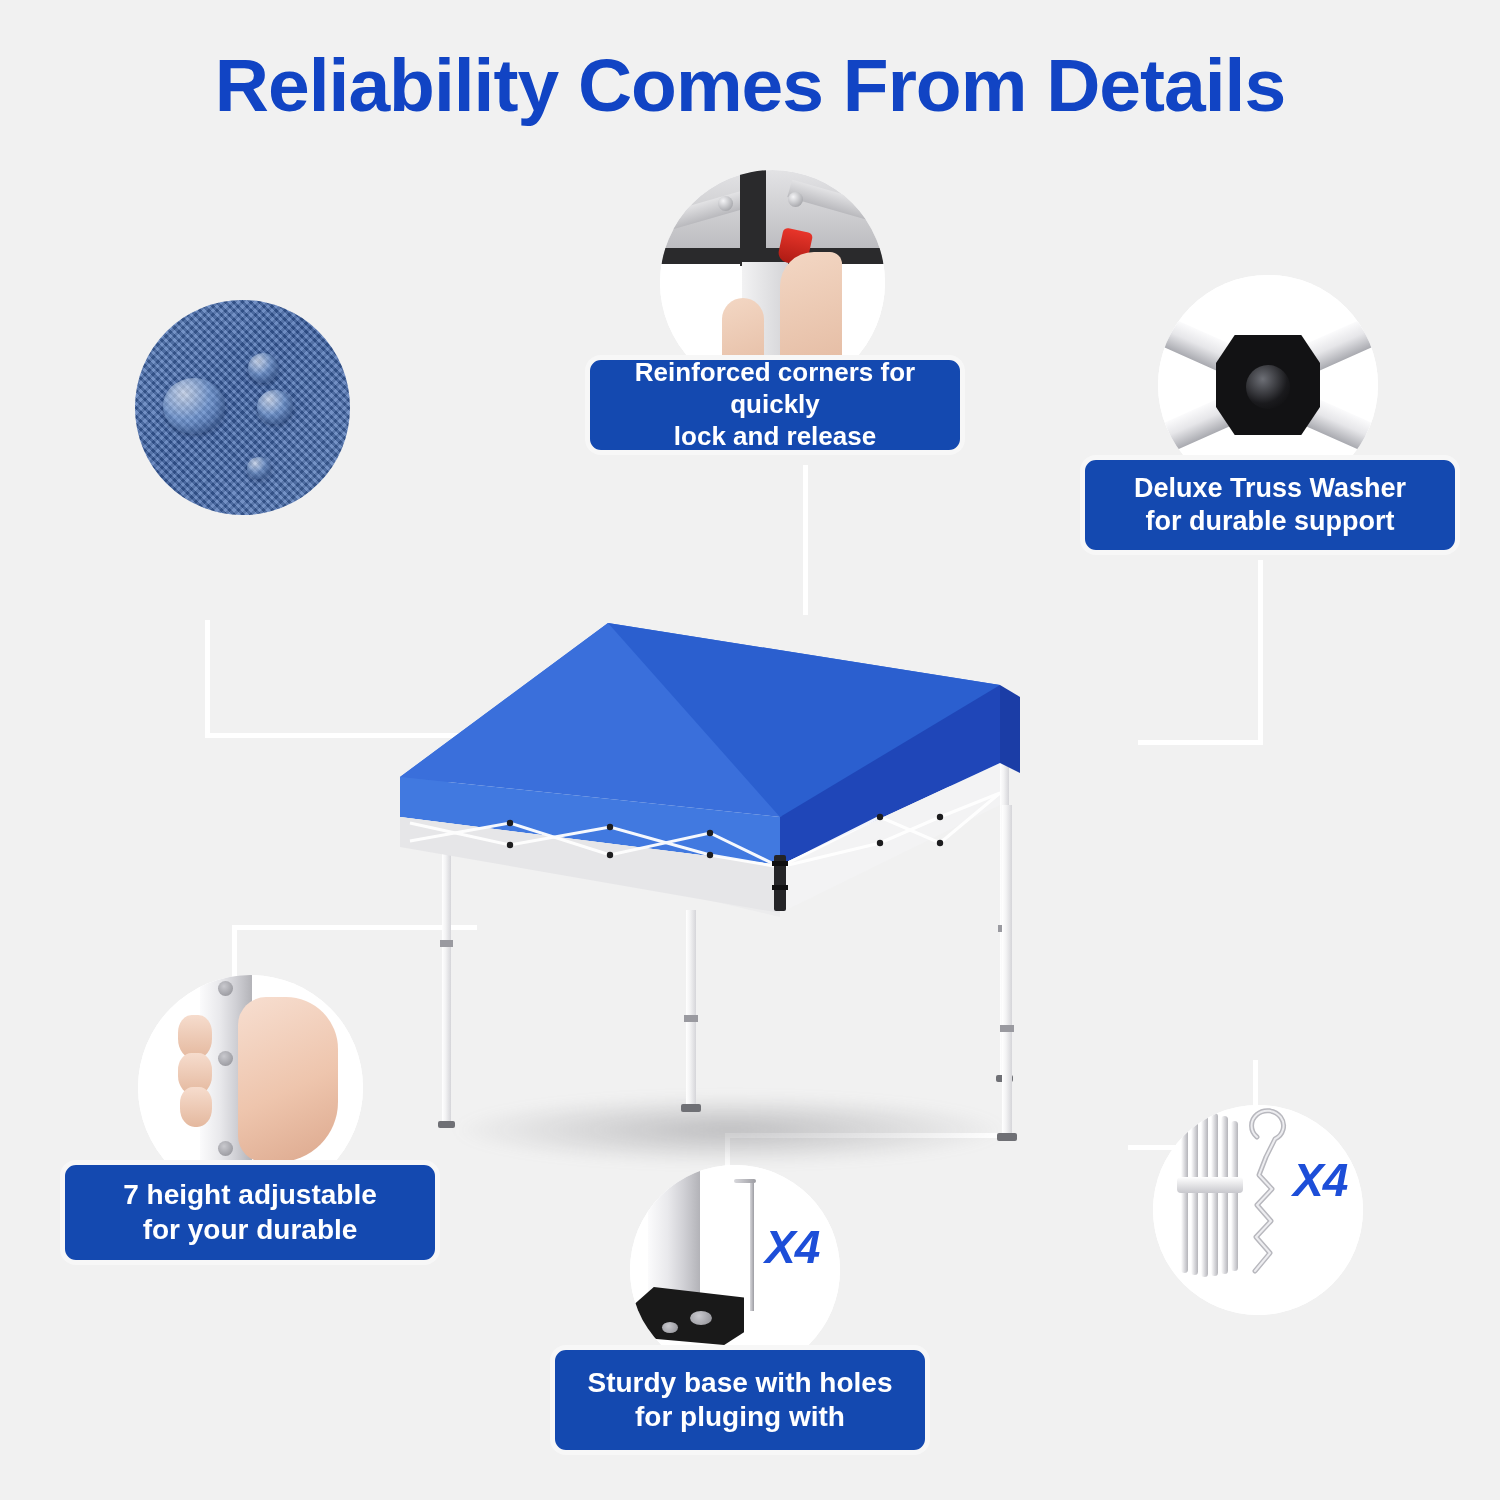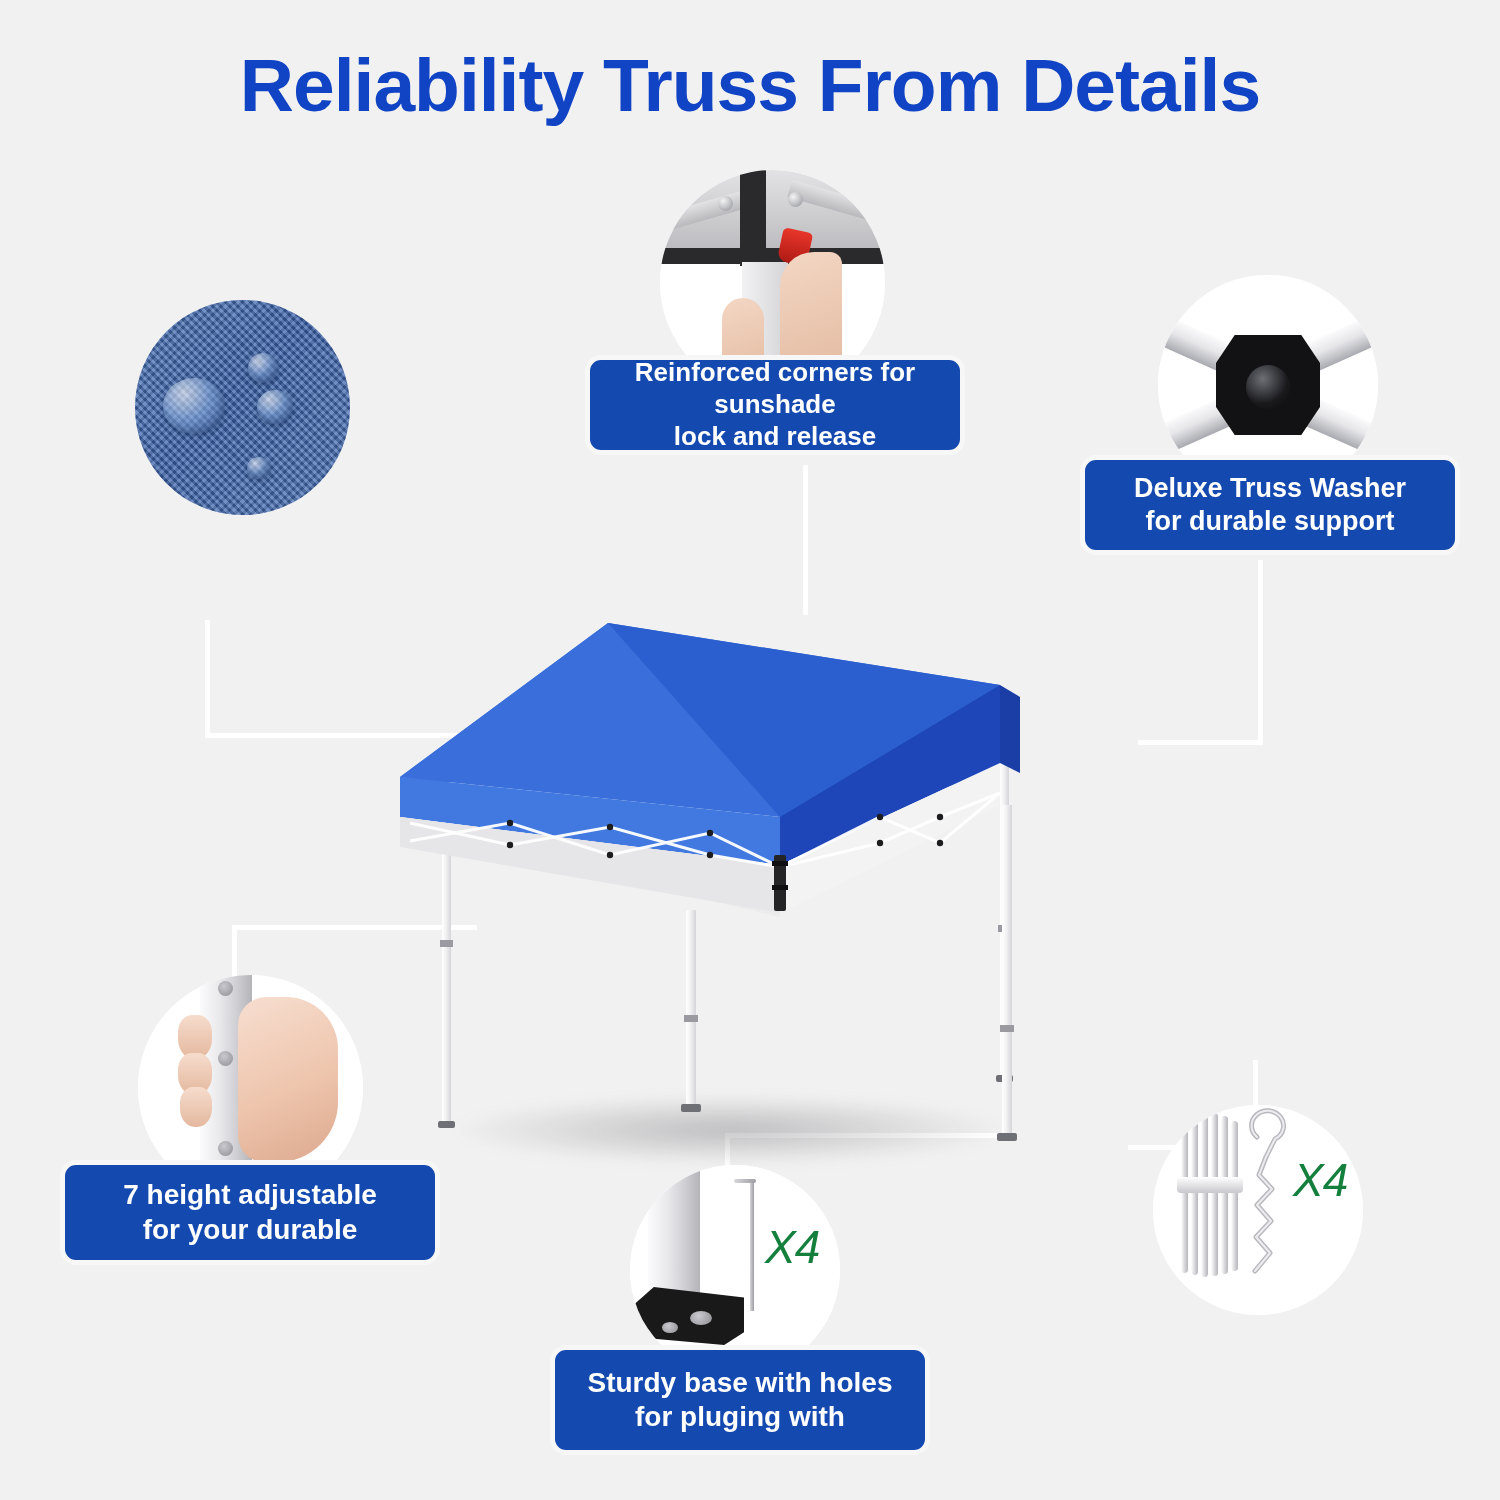--- a/index.html
+++ b/index.html
@@ -110,22 +110,22 @@
     position:absolute;
     background:linear-gradient(180deg,#f6dccd,#e4b89e);
     border-radius:40% 40% 46% 46%;
   }
 
   
   .foot{ position:absolute; background:#191919; }
   .stake{ position:absolute; background:linear-gradient(90deg,#d8d8dc,#9d9da3); }
   .xlabel{
     position:absolute;
-    color:#15803d;
-    font-weight:normal;
+    color:#1d4ed8;
+    font-weight:bold;
     font-style:italic;
     letter-spacing:-1px;
     z-index:4;
   }
 
   
   .ropebundle{ position:absolute; }
   .ropestrand{
     position:absolute;
     background:linear-gradient(90deg,#ffffff,#d6d6da 55%,#b5b5ba);
@@ -150,21 +150,21 @@
     border-radius:50%;
     background:radial-gradient(ellipse at center, rgba(120,120,125,.42), rgba(150,150,155,0) 70%);
     filter:blur(6px);
   }
 </style>
 </head>
 <body>
 
 <div id="stage">
 
-  <div class="page-title">Reliability Truss From Details</div>
+  <div class="page-title">Reliability Comes From Details</div>
 
   <div class="connector" style="left:205px; top:620px; width:300px; height:120px;">
     <div class="seg" style="left:0; top:0; width:5px; height:118px;"></div>
     <div class="seg" style="left:0; top:113px; width:300px; height:5px;"></div>
   </div>
 
   <div class="connector" style="left:803px; top:465px; width:6px; height:150px;">
     <div class="seg" style="left:0; top:0; width:5px; height:150px;"></div>
   </div>
 
@@ -282,21 +282,21 @@
         <div class="bar-white" style="left:82px; top:92px; width:46px; height:133px;"></div>
 
         <div class="redbtn" style="left:120px; top:60px; width:30px; height:34px; border-radius:5px 5px 10px 10px; transform:rotate(12deg);"></div>
 
         <div class="skin" style="left:120px; top:82px; width:62px; height:143px; border-radius:34px 12px 0 0;"></div>
         <div class="skin" style="left:62px; top:128px; width:42px; height:97px; border-radius:24px 24px 0 0;"></div>
       </div>
     </div>
     <div class="bubble" style="left:10px; top:185px; width:380px; height:100px; font-size:26px;">
       <div>
-        <div>Reinforced corners for sunshade</div>
+        <div>Reinforced corners for quickly</div>
         <div>lock and release</div>
       </div>
     </div>
   </div>
 
   <div class="callout" style="left:1070px; top:275px; width:400px; height:290px;">
     <div class="photo" style="left:88px; top:0; width:220px; height:220px;">
       <div class="inner">
         <div class="scene"></div>
         <div class="arm" style="left:-16px; top:60px; width:130px; height:30px; transform:rotate(24deg);"></div>

